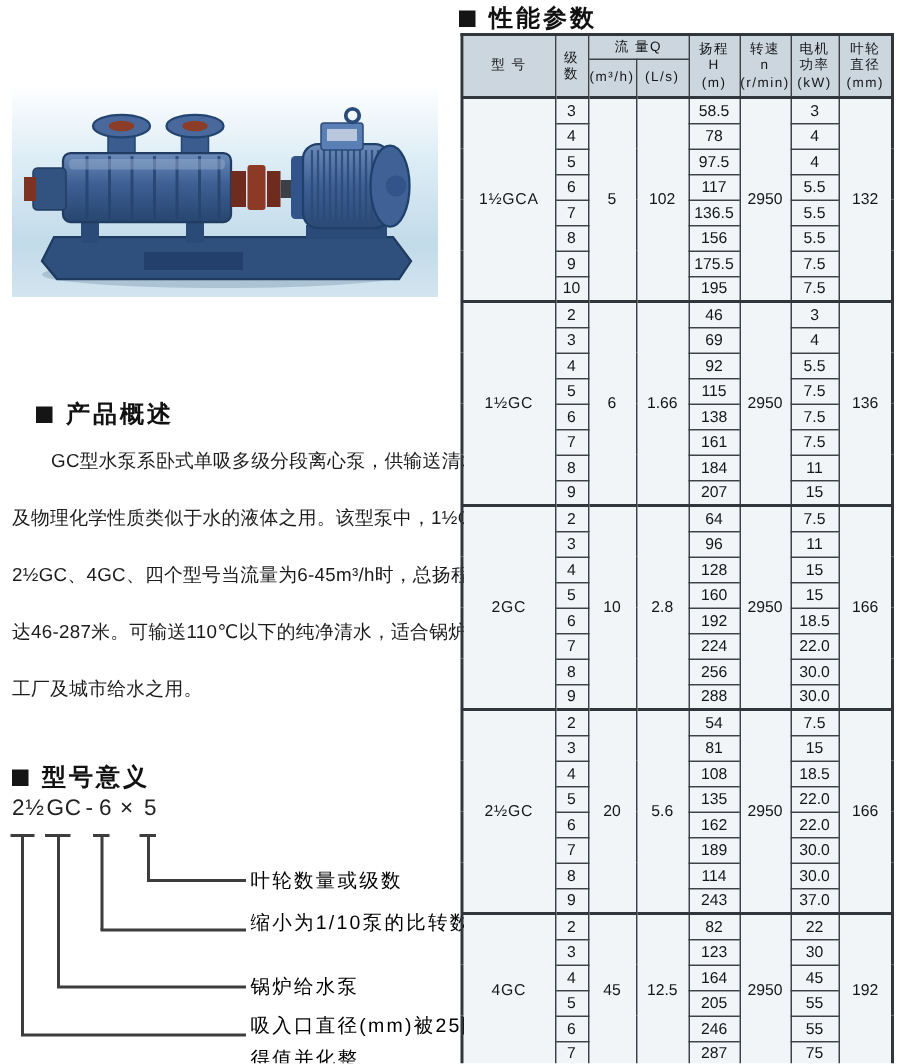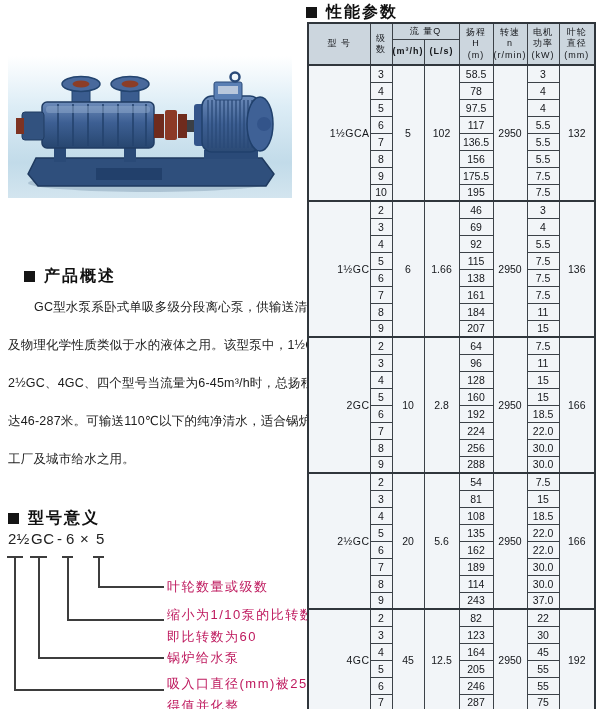--- a/index.html
+++ b/index.html
@@ -13,34 +13,34 @@
   .photo{position:absolute;left:8px;top:56px;width:284px;height:142px;}
   
   .overview-para{position:absolute;left:8px;top:288px;width:294px;}
   .pline{font-size:12.5px;line-height:38px;white-space:nowrap;letter-spacing:0.2px;color:#1c1c1c;}
   .pline.indent{padding-left:26px;}
   
   .formula{position:absolute;left:0;top:530px;height:20px;width:300px;}
   .fpart{position:absolute;top:0;font-size:15px;color:#222;letter-spacing:0.5px;}
   .fp0{left:8px;} .fp1{left:31px;} .fp2{left:57px;} .fp3{left:66px;} .fp4{left:80px;} .fp5{left:96px;}
   .cline{position:absolute;background:#3d3d3d;}
-  .mlabel{position:absolute;left:167px;font-size:13px;letter-spacing:1.5px;color:#be185d;}
+  .mlabel{position:absolute;left:167px;font-size:13px;letter-spacing:1.5px;color:#000000;}
   .mlabel div{line-height:22px;}
   .ml0{top:576px;} .ml1{top:604px;} .ml2{top:647px;} .ml3{top:673px;}
   
   .perf-title{left:306px;top:2px;}
   .tablewrap{position:absolute;left:307px;top:22px;}
   table{border-collapse:collapse;table-layout:fixed;width:289px;border:2px solid #30363c;}
   th,td{border:1px solid #3c4248;padding:0;text-align:center;vertical-align:middle;
         background:#f2f5f8;color:#14161a;overflow:hidden;}
   th{background:#ccd6de;font-weight:normal;font-size:9px;line-height:1.25;letter-spacing:1px;}
-  .hrow1 th{height:15px;} .hrow2 th{height:24px;font-weight:bold;}
+  .hrow1 th{height:15px;} .hrow2 th{height:24px;}
   tbody tr{height:17px;}
   tbody td{font-size:10.5px;}
-  td.model-cell{font-size:10.5px;letter-spacing:0.5px;text-align:right;}
+  td.model-cell{font-size:10.5px;letter-spacing:0.5px;}
   tr.block-first td{border-top:2px solid #30363c;}
 </style>
 </head>
 <body>
 
 <div class="page">
 
   <div class="photo">
     <svg width="284" height="142" viewBox="0 0 284 142">
       <defs>
@@ -140,21 +140,20 @@
     <div class="cline" style="left:98px;top:586px;width:66px;height:1.5px;"></div>
     <div class="cline" style="left:67px;top:619px;width:97px;height:1.5px;"></div>
     <div class="cline" style="left:38px;top:657px;width:126px;height:1.5px;"></div>
     <div class="cline" style="left:14px;top:689px;width:150px;height:1.5px;"></div>
 
     <div class="mlabel ml0">
       <div>叶轮数量或级数</div>
     </div>
     <div class="mlabel ml1">
       <div>缩小为1/10泵的比转数，</div>
-      <div>即比转数为60</div>
     </div>
     <div class="mlabel ml2">
       <div>锅炉给水泵</div>
     </div>
     <div class="mlabel ml3">
       <div>吸入口直径(mm)被25除</div>
       <div>得值并化整</div>
     </div>
   </div>
 

